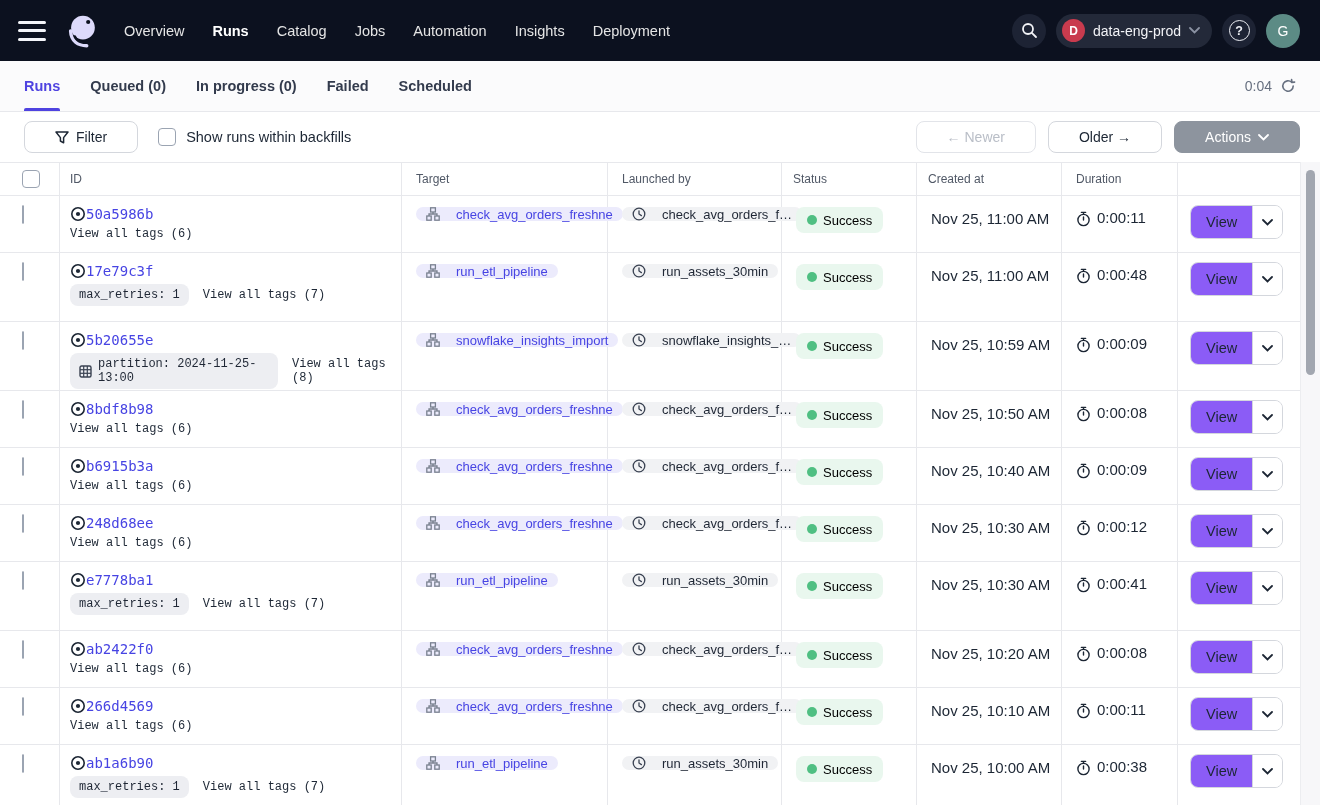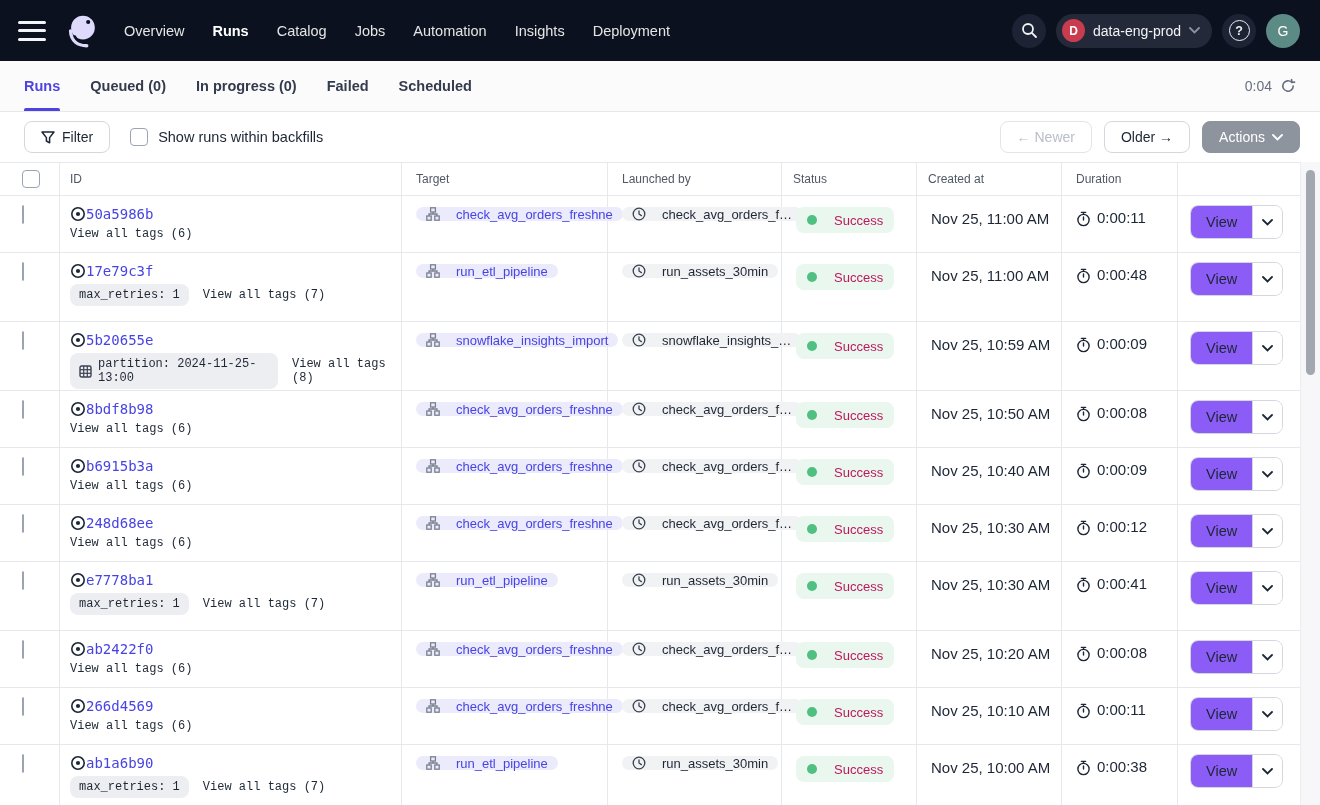--- a/index.html
+++ b/index.html
@@ -25,21 +25,21 @@
   
   .tabbar { height:51px; background:#FBFBFC; border-bottom:1px solid #E7E8EC; display:flex; align-items:stretch; padding:0 24px; }
   .tabs { display:flex; gap:30px; }
   .tab { position:relative; display:flex; align-items:center; font-size:14.5px; color:#333B4D; font-weight:bold; cursor:pointer; }
   .tab.active { color:#4F43E0; }
   .tab.active::after { content:""; position:absolute; left:0; right:0; bottom:0; height:3px; background:#4F43E0; border-radius:2px 2px 0 0; }
   .tab-right { margin-left:auto; display:flex; align-items:center; gap:8px; color:#677080; font-size:14px; }
 
   
   .toolbar { height:50px; background:#fff; display:flex; align-items:center; padding:0 20px 0 24px; }
-  .btn { height:32px; display:inline-flex; align-items:center; gap:7px; background:#fff; border:1px solid #D4D7DD; border-radius:8px; padding:0 16px; font-size:14px; color:#1C2634; cursor:pointer; font-family:inherit; }
+  .btn { height:32px; display:inline-flex; align-items:center; gap:7px; background:#fff; border:1px solid #D4D7DD; border-radius:8px; padding:0 30px; font-size:14px; color:#1C2634; cursor:pointer; font-family:inherit; }
   .btn.disabled { color:#B9BEC7; cursor:default; border-color:#E2E4E9; }
   .btn.primary-gray { background:#8D949E; border-color:#8D949E; color:#fff; }
   .checkbox { width:18px; height:18px; border:1.5px solid #9BA4B2; border-radius:4px; background:#fff; cursor:pointer; }
   .backfills { display:flex; align-items:center; gap:10px; margin-left:20px; font-size:14.5px; }
   .toolbar-right { margin-left:auto; display:flex; align-items:center; gap:12px; }
 
   
   .table-wrap { position:relative; width:1320px; }
   .grid-row { display:grid; grid-template-columns:60px 342px 206px 174px 135px 145px 116px 122px; width:1300px; }
   .thead { border-top:1px solid #E7E8EC; border-bottom:1px solid #E7E8EC; height:34px; background:#fff; }
@@ -53,21 +53,21 @@
   .c-id { padding:10px 0 0 10px; }
   .id-line { display:flex; align-items:center; gap:0; }
   .run-id { font-family:"DejaVu Sans Mono", monospace; font-size:14px; color:#4744E3; text-decoration:none; cursor:pointer; }
   .tag-line { display:flex; align-items:center; gap:14px; margin:5px 0 0 0;font-family:Liberation Mono, monospace; }
   .tags-link { font-size:12px; color:#1E2836; cursor:pointer; text-decoration:none; }
   .tag-pill { display:inline-flex; align-items:center; gap:6px; background:#EDEEF2; border-radius:8px; padding:4px 9px; font-size:12px; color:#1F2735; cursor:pointer; }
   .pill { display:inline-flex; align-items:center; gap:16px; border-radius:8px; height:14px; padding:0 10px; font-size:13px; white-space:nowrap; cursor:pointer; }
   .target-pill { background:#ECEBFC; color:#4744E3; }
   .gray-pill { background:#F1F2F4; color:#1F2735; }
   .c-target, .c-launched, .c-status { padding-top:11px; }
-  .status-pill { display:inline-flex; align-items:center; gap:17px; background:#E9F7EE; border-radius:8px; height:26px; padding:0 11px; font-size:13px; color:#be185d; }
+  .status-pill { display:inline-flex; align-items:center; gap:6px; background:#E9F7EE; border-radius:8px; height:26px; padding:0 11px; font-size:13px; color:#000000; }
   .status-dot { width:10px; height:10px; border-radius:50%; background:#4FBF82; }
   .c-created { padding-top:14px; font-size:15px; color:#1C2634; }
   .c-duration { padding-top:13px; font-size:15px; color:#1C2634; display:flex; align-items:flex-start; gap:6px; }
   .c-duration .icon { margin-top:2px; }
   .c-view { padding-top:9px; padding-left:12px; }
   .view-group { display:inline-flex; height:34px; border:1px solid #D4D7DD; border-radius:8px; overflow:hidden; background:#fff; }
   .view-btn { border:none; background:#8b5cf6; padding:0 15px; font-size:14.5px; color:#1C2634; cursor:pointer; font-family:inherit; }
   .view-caret { border:none; border-left:1px solid #D4D7DD; background:#fff; width:30px; display:flex; align-items:center; justify-content:center; cursor:pointer; }
 
   .icon { display:inline-flex; align-items:center; justify-content:center; flex:none; }

